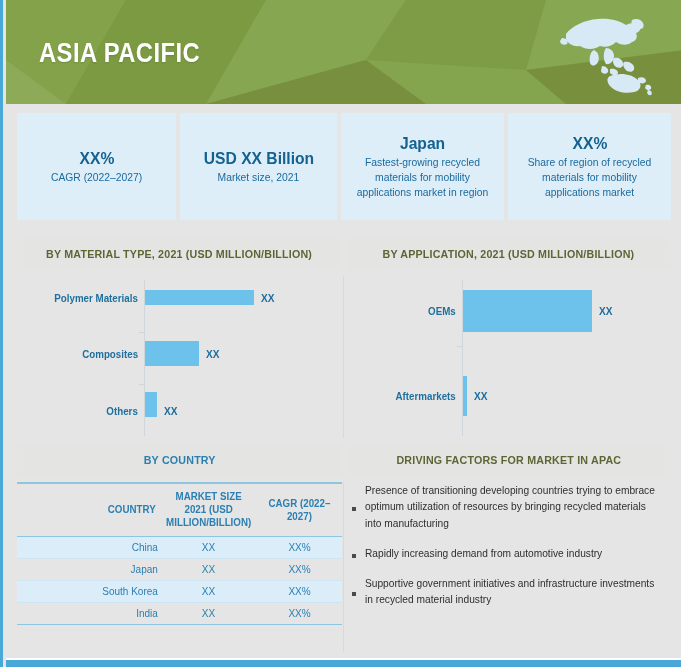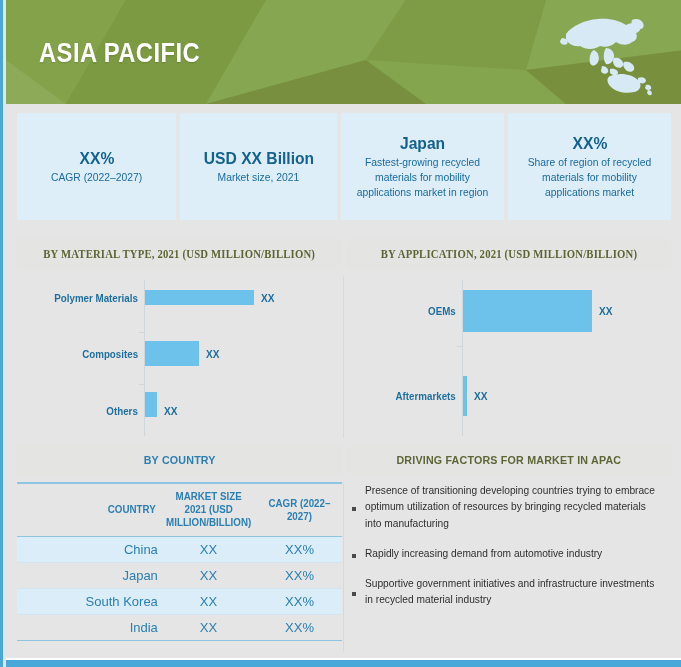--- a/index.html
+++ b/index.html
@@ -62,21 +62,21 @@
   }
   .kpi-sub{
     font-size:11px;color:#1a6a9e;line-height:1.35;
     transform:scaleX(0.94);transform-origin:center;
     max-width:150px;
   }
   .kpi.c3 .kpi-big,.kpi.c4 .kpi-big{margin-bottom:1px;}
 
   
   .sec-row{position:absolute;left:14px;width:654px;height:32px;display:flex;gap:4px;}
-  .sec-row.r1{top:238px;font-family:Liberation Serif, serif;}
+  .sec-row.r1{top:238px;}
   .sec-row.r2{top:444px;}
   .sec-bar{
     background:#e4e4e3;
     display:flex;align-items:center;justify-content:center;
     font-size:11.5px;font-weight:bold;letter-spacing:0.2px;
     color:#5d6535;
     transform:none;
     box-sizing:border-box;
   }
   .sec-bar span{transform:scaleX(0.93);display:inline-block;}
@@ -107,21 +107,21 @@
   table.country{border-collapse:collapse;width:100%;table-layout:fixed;}
   table.country thead th{
     font-size:10.5px;font-weight:bold;color:#2a7fb3;
     padding:6px 2px 7px;line-height:1.25;
     vertical-align:middle;
     border-top:2px solid #8ec6e2;
     border-bottom:1.5px solid #8ec6e2;
   }
   table.country thead th span{display:inline-block;transform:scaleX(0.93);}
   table.country td{
-    font-size:13px;color:#2a7fb3;padding:5px 2px;
+    font-size:10px;color:#2a7fb3;padding:5px 2px;
     border-bottom:1px solid #cfe5f2;
   }
   table.country tbody tr.alt td{background:#dbedf8;}
   table.country tbody tr:last-child td{border-bottom:1.5px solid #8ec6e2;}
   .col-country{width:44%;text-align:right;padding-left:4px!important;}
   .col-size{width:30%;text-align:center;}
   .col-cagr{width:26%;text-align:center;}
 
   
   .drivers{position:absolute;left:349px;top:482px;width:318px;}

